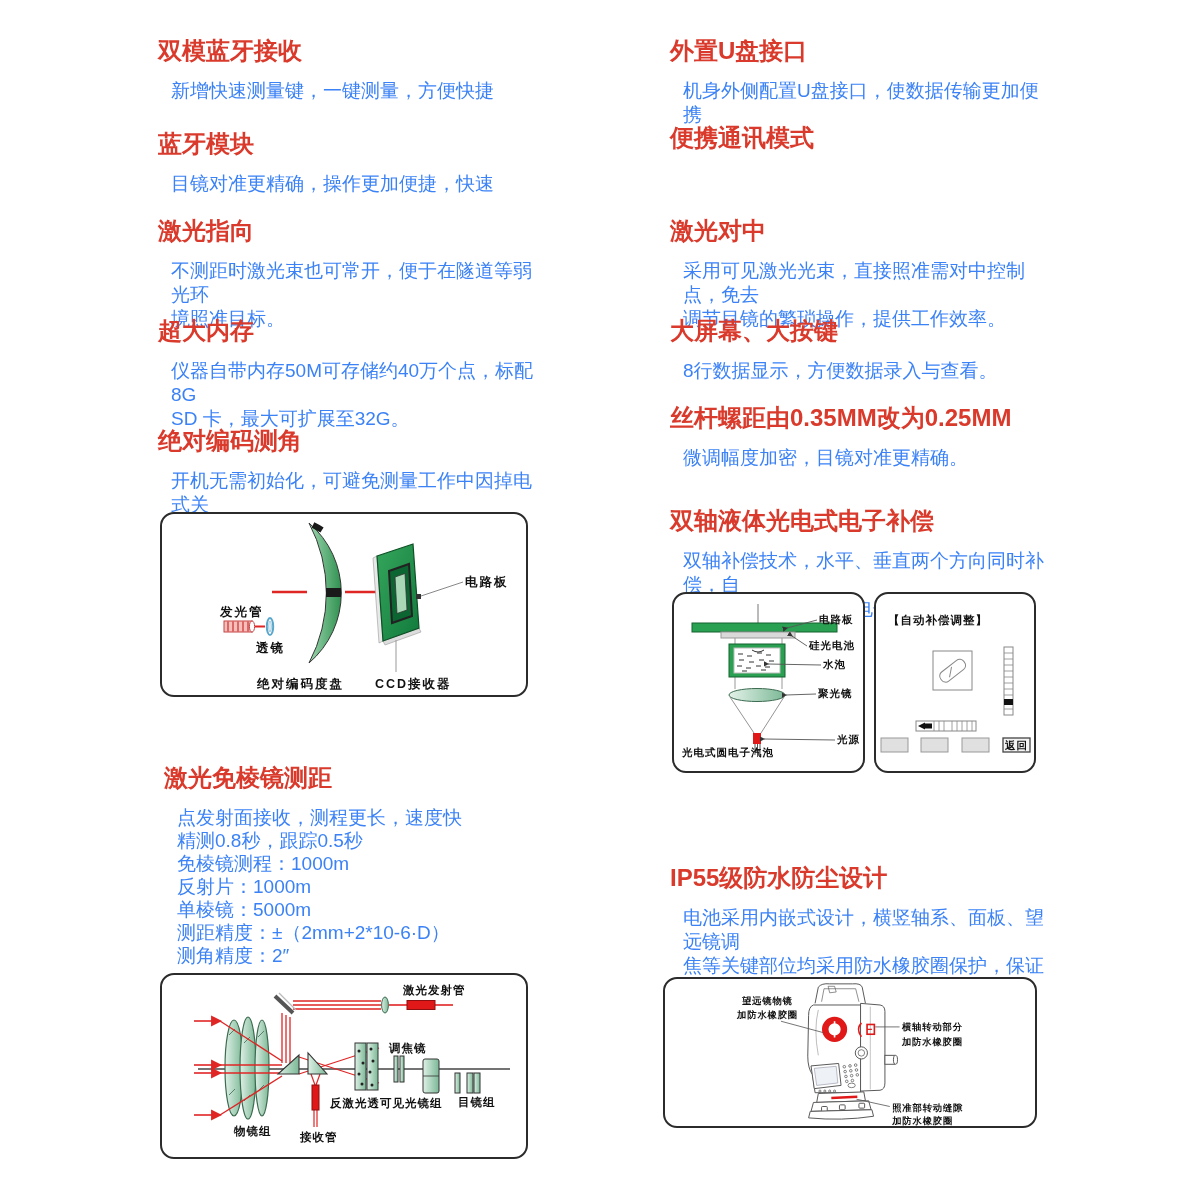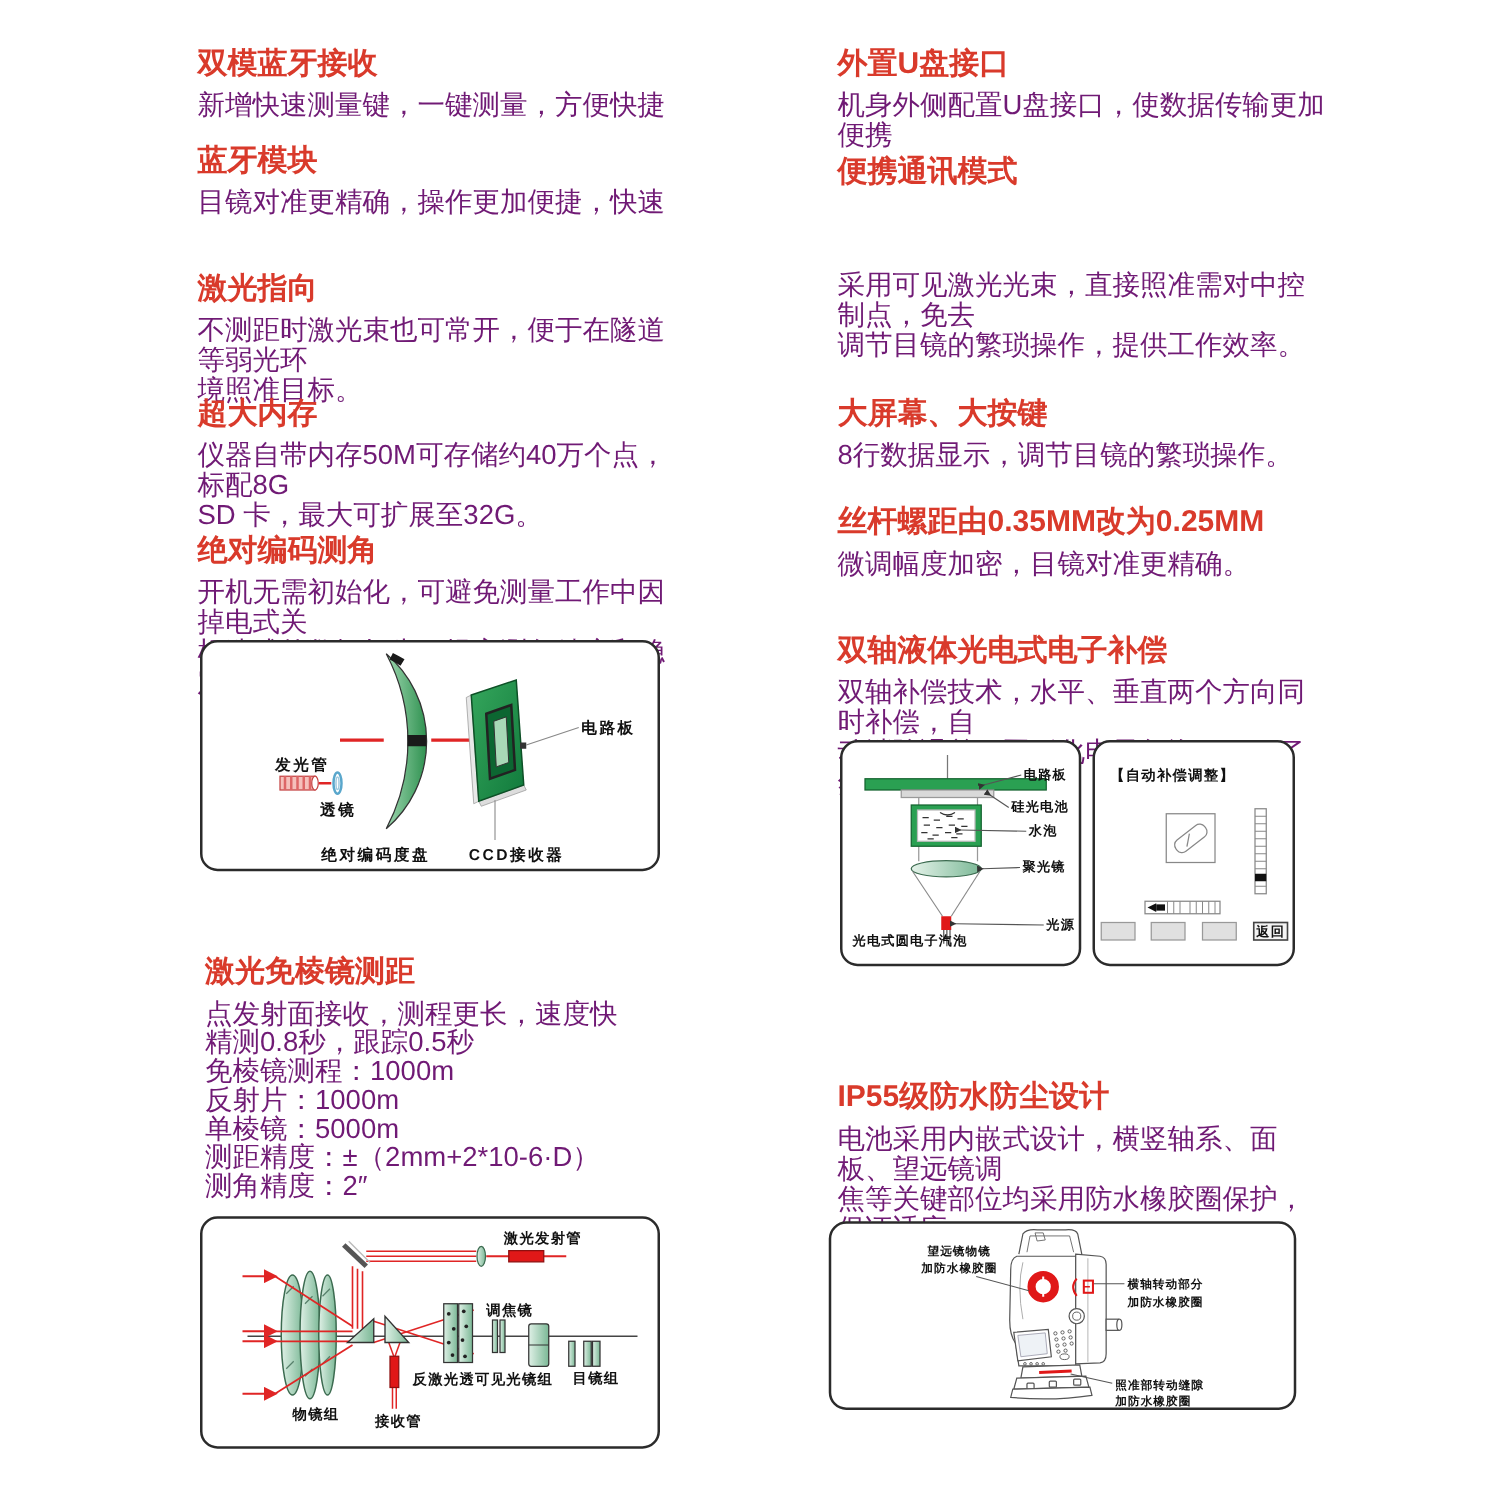--- a/index.html
+++ b/index.html
@@ -2,37 +2,37 @@
 <html><head>
 <meta charset="utf-8">
 <style>
   html,body{margin:0;padding:0;}
   body{
     width:1200px;height:1200px;position:relative;background:#ffffff;
     font-family:"Liberation Sans","DejaVu Sans",sans-serif;overflow:hidden;
   }
   .sec{position:absolute;width:392px;}
   .t{color:#d93a2b;font-size:24px;line-height:30px;font-weight:700;margin:0 0 6px 0;}
-  .b{color:#701a75;font-size:22px;line-height:24px;margin:0;white-space:pre-line;}
+  .b{color:#3b82f6;font-size:19px;line-height:24px;margin:13px;white-space:pre-line;}
   .b.tight{line-height:23px;}
   .diagbox{position:absolute;border:2px solid #2b2b2b;border-radius:14px;background:#fff;box-sizing:border-box;}
   .diagbox svg{display:block;width:100%;height:100%;}
   text.dl{font-family:"Liberation Sans","DejaVu Sans",sans-serif;font-weight:700;font-size:12.5px;fill:#111;letter-spacing:2px;}
   text.dm{font-family:"Liberation Sans","DejaVu Sans",sans-serif;font-weight:700;font-size:11.5px;fill:#111;letter-spacing:1px;}
   text.ds{font-family:"Liberation Sans","DejaVu Sans",sans-serif;font-weight:700;font-size:10.5px;fill:#111;letter-spacing:1px;}
 </style>
 </head>
 <body>
 
 <section class="sec" style="left:158px;top:36px;">
   <h2 class="t">双模蓝牙接收</h2>
   <p class="b">新增快速测量键，一键测量，方便快捷</p>
 </section>
 
-<section class="sec" style="left:158px;top:114px;">
+<section class="sec" style="left:158px;top:129px;">
   <h2 class="t">蓝牙模块</h2>
   <p class="b">目镜对准更精确，操作更加便捷，快速</p>
 </section>
 
 <section class="sec" style="left:158px;top:216px;">
   <h2 class="t">激光指向</h2>
   <p class="b">不测距时激光束也可常开，便于在隧道等弱光环
 境照准目标。</p>
 </section>
 
@@ -191,27 +191,28 @@
 <section class="sec" style="left:670px;top:36px;">
   <h2 class="t">外置U盘接口</h2>
   <p class="b">机身外侧配置U盘接口，使数据传输更加便携</p>
 </section>
 
 <section class="sec" style="left:670px;top:123px;">
   <h2 class="t">便携通讯模式</h2>
 </section>
 
 <section class="sec" style="left:670px;top:216px;">
+  <h2 class="t">激光对中</h2>
   <p class="b">采用可见激光光束，直接照准需对中控制点，免去
 调节目镜的繁琐操作，提供工作效率。</p>
 </section>
 
 <section class="sec" style="left:670px;top:316px;">
   <h2 class="t">大屏幕、大按键</h2>
-  <p class="b">8行数据显示，调节目镜的繁琐操作。</p>
+  <p class="b">8行数据显示，方便数据录入与查看。</p>
 </section>
 
 <section class="sec" style="left:670px;top:403px;">
   <h2 class="t">丝杆螺距由0.35MM改为0.25MM</h2>
   <p class="b">微调幅度加密，目镜对准更精确。</p>
 </section>
 
 <section class="sec" style="left:670px;top:506px;">
   <h2 class="t">双轴液体光电式电子补偿</h2>
   <p class="b">双轴补偿技术，水平、垂直两个方向同时补偿，自

